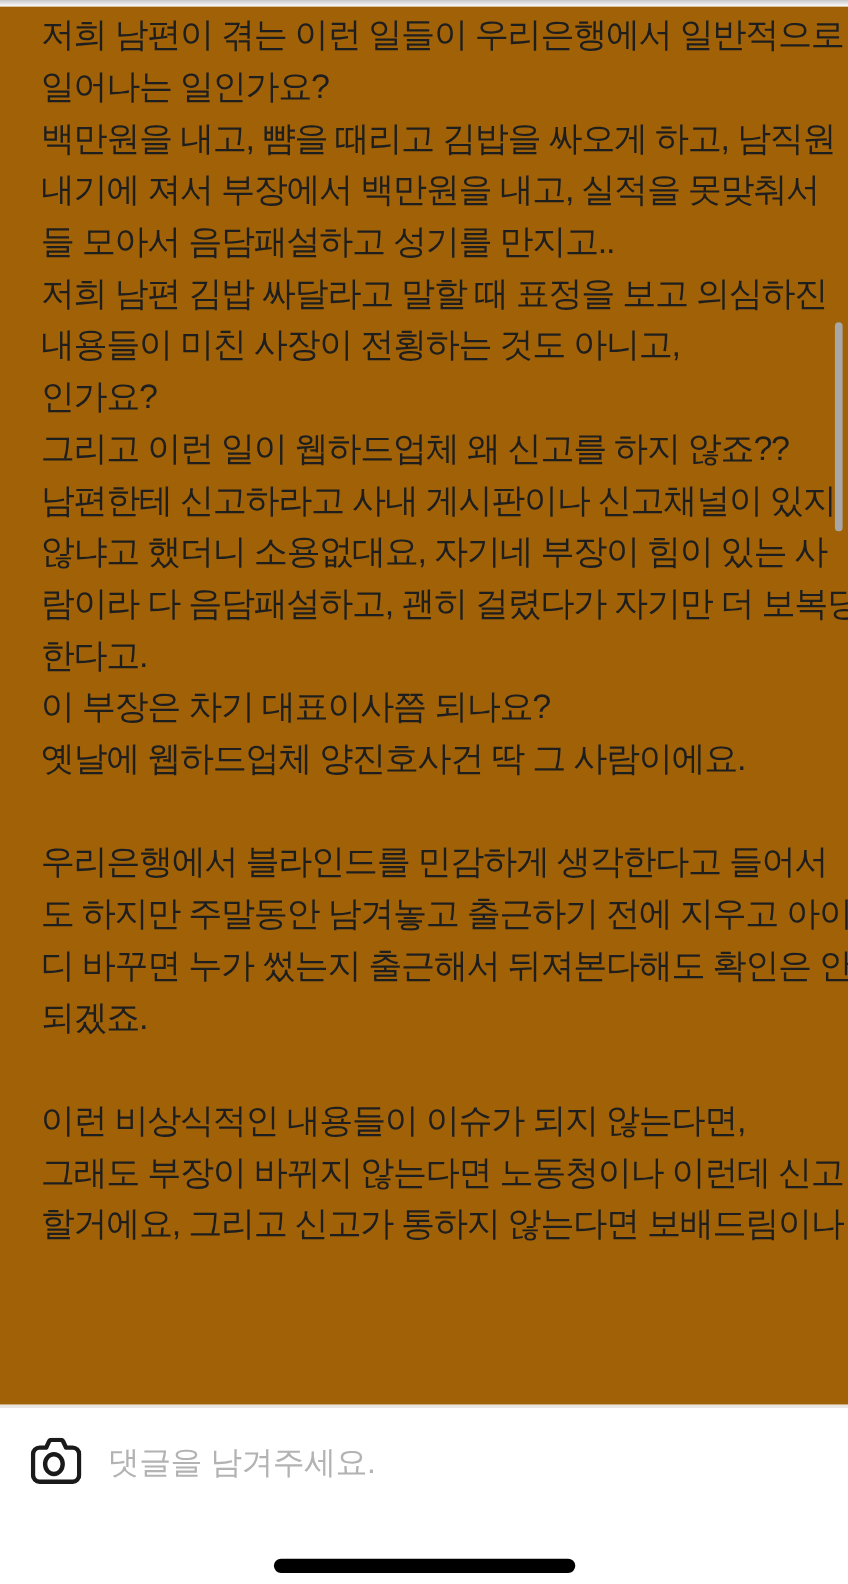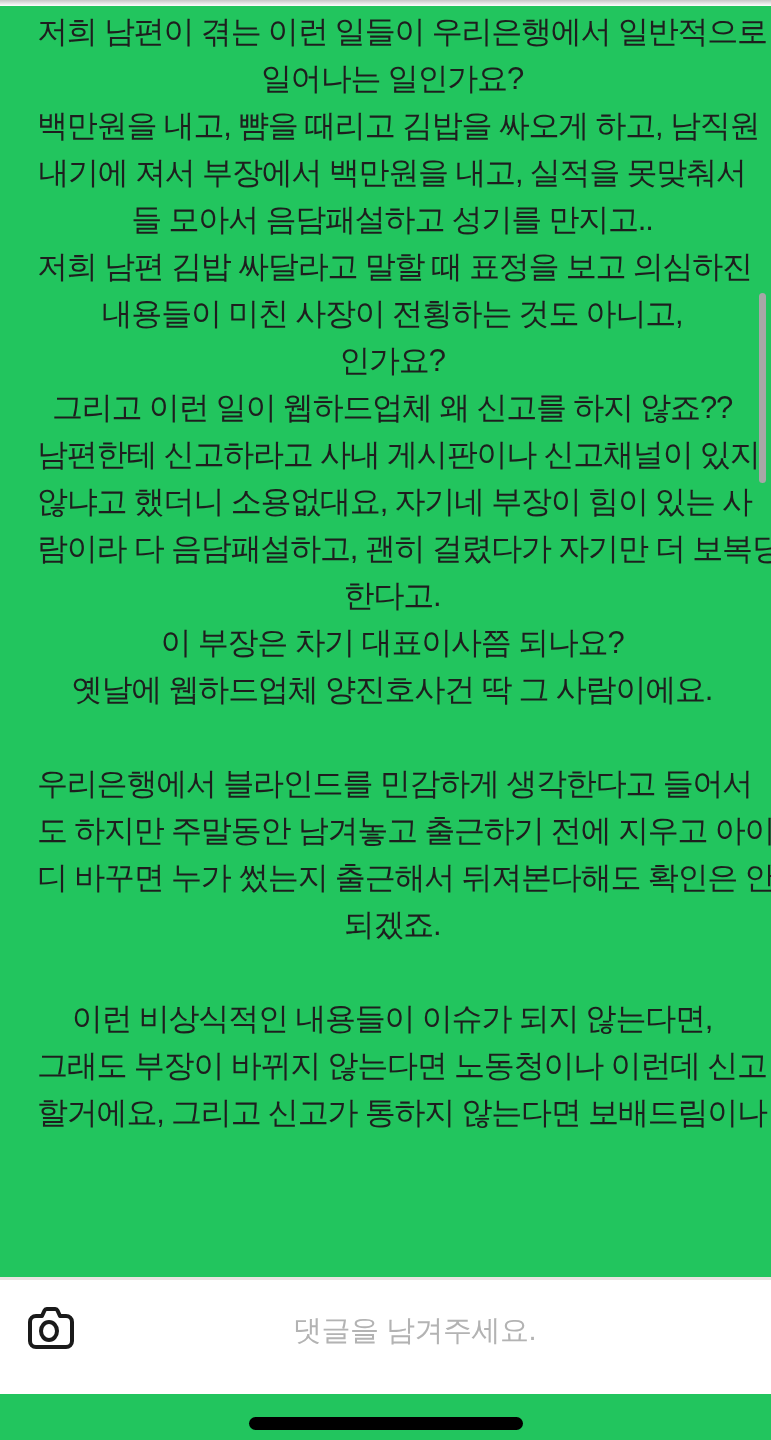--- a/index.html
+++ b/index.html
@@ -5,23 +5,22 @@
   html, body {
     margin: 0;
     padding: 0;
     background: #ffffff;
     font-family: "Liberation Sans", "DejaVu Sans", sans-serif;
   }
   .screen {
     position: relative;
     width: 771px;
     height: 1440px;
-    background: #22c55e;
+    background: #a16207;
     overflow: hidden;
-    text-align: center;
   }
   .top-fade {
     position: absolute;
     top: 0; left: 0; right: 0;
     height: 6px;
     background: linear-gradient(to bottom, #c7c7c7, #ffffff);
   }
   .post-body {
     position: absolute;
     top: 8px;
@@ -44,21 +43,21 @@
     width: 7px;
     height: 190px;
     border-radius: 4px;
     background: #a7a7a7;
   }
   .comment-bar {
     position: absolute;
     left: 0;
     top: 1277px;
     width: 771px;
-    height: 117px;
+    height: 163px;
     background: #ffffff;
     border-top: 3px solid #e8e5e2;
     box-sizing: border-box;
   }
   .camera-btn {
     position: absolute;
     left: 28px;
     top: 27px;
     width: 46px;
     height: 42px;

